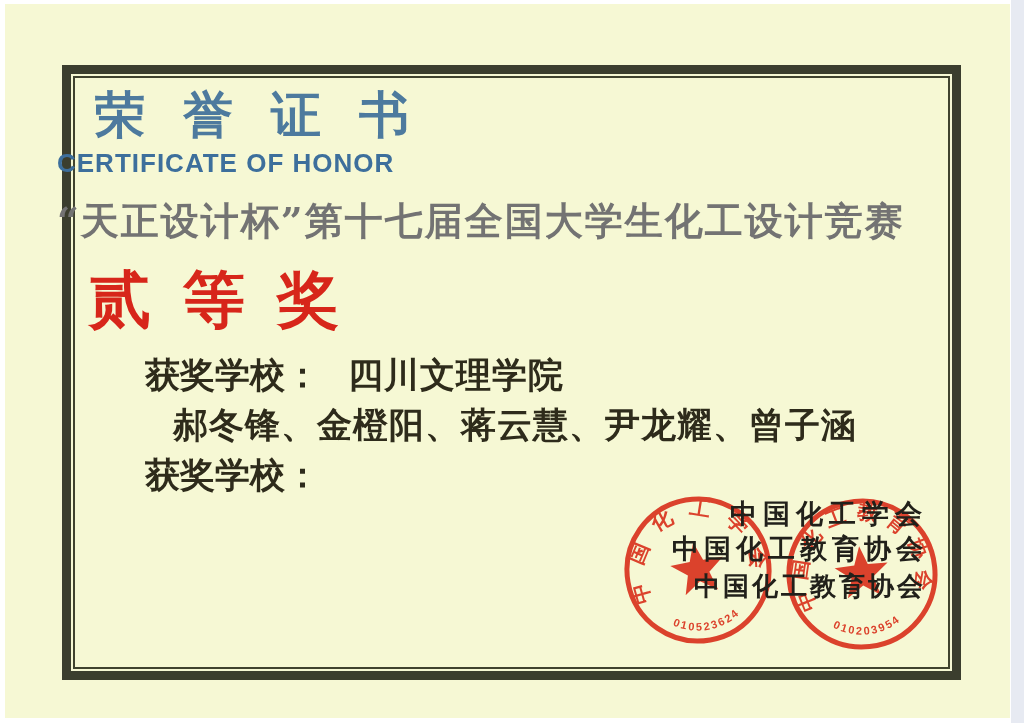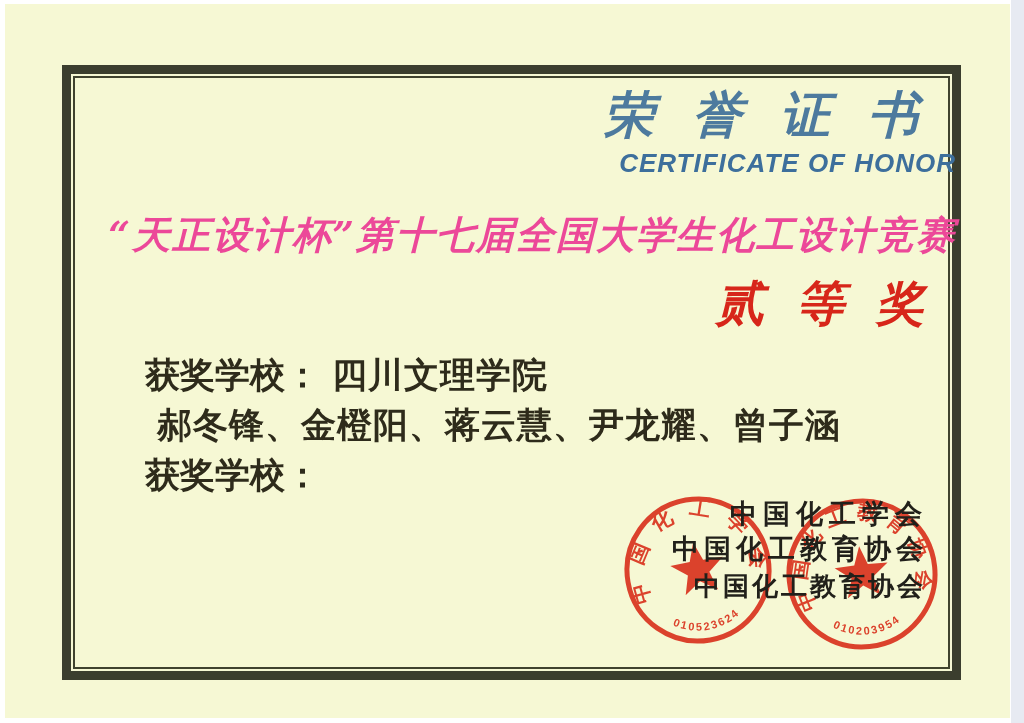--- a/index.html
+++ b/index.html
@@ -17,43 +17,43 @@
     background:#f6f8d4;
   }
   .frame-outer{
     position:absolute;left:57px;top:61px;width:899px;height:615px;
     border:9px solid #3b3e2e;box-sizing:border-box;
   }
   .frame-inner{
     position:absolute;left:2px;top:2px;right:2px;bottom:2px;
     border:2px solid #40432f;
   }
-  .center-line{position:absolute;left:57px;width:899px;text-align:right;white-space:nowrap;font-style:italic;}
+  .center-line{position:absolute;left:57px;width:899px;text-align:left;white-space:nowrap;}
   .title{
     top:82px;font-size:50px;font-weight:bold;color:#4d7a9e;
     letter-spacing:38px;padding-left:38px;box-sizing:border-box;
   }
   .subtitle{
     top:148px;font-family:"Liberation Sans", sans-serif;
     font-size:26px;font-weight:bold;color:#3d6f9c;letter-spacing:1px;
   }
   .competition{
-    top:196px;font-size:38px;font-weight:600;color:#ec4899;letter-spacing:2px;margin-top:14px;
+    top:196px;font-size:38px;font-weight:600;color:#737373;letter-spacing:2px;
   }
   .award{
-    top:272px;font-size:48px;font-weight:bold;color:#d7261a;
+    top:258px;font-size:62px;font-weight:bold;color:#d7261a;
     letter-spacing:32px;padding-left:32px;box-sizing:border-box;
   }
   .fields{
     position:absolute;left:145px;top:350px;
     font-size:35px;font-weight:bold;color:#2e2b1b;
   }
   .field-row{display:flex;height:50px;line-height:50px;white-space:nowrap;}
   .field-label{flex:none;}
-  .field-value{margin-left:12px;letter-spacing:1px;}
+  .field-value{margin-left:28px;letter-spacing:1px;}
   .issuer-block{
     position:absolute;left:600px;top:496px;width:328px;text-align:right;
     font-weight:bold;color:#21201a;white-space:nowrap;
   }
   .issuer-line1{font-size:27px;line-height:35px;letter-spacing:6px;}
   .issuer-line2{font-size:27px;line-height:36px;letter-spacing:5px;}
   .issuer-date{font-size:26px;line-height:39px;letter-spacing:3px;padding-right:2px;}
   .stamps{position:absolute;left:608px;top:486px;width:352px;height:190px;}
   .stamps svg{display:block;}
 </style>

